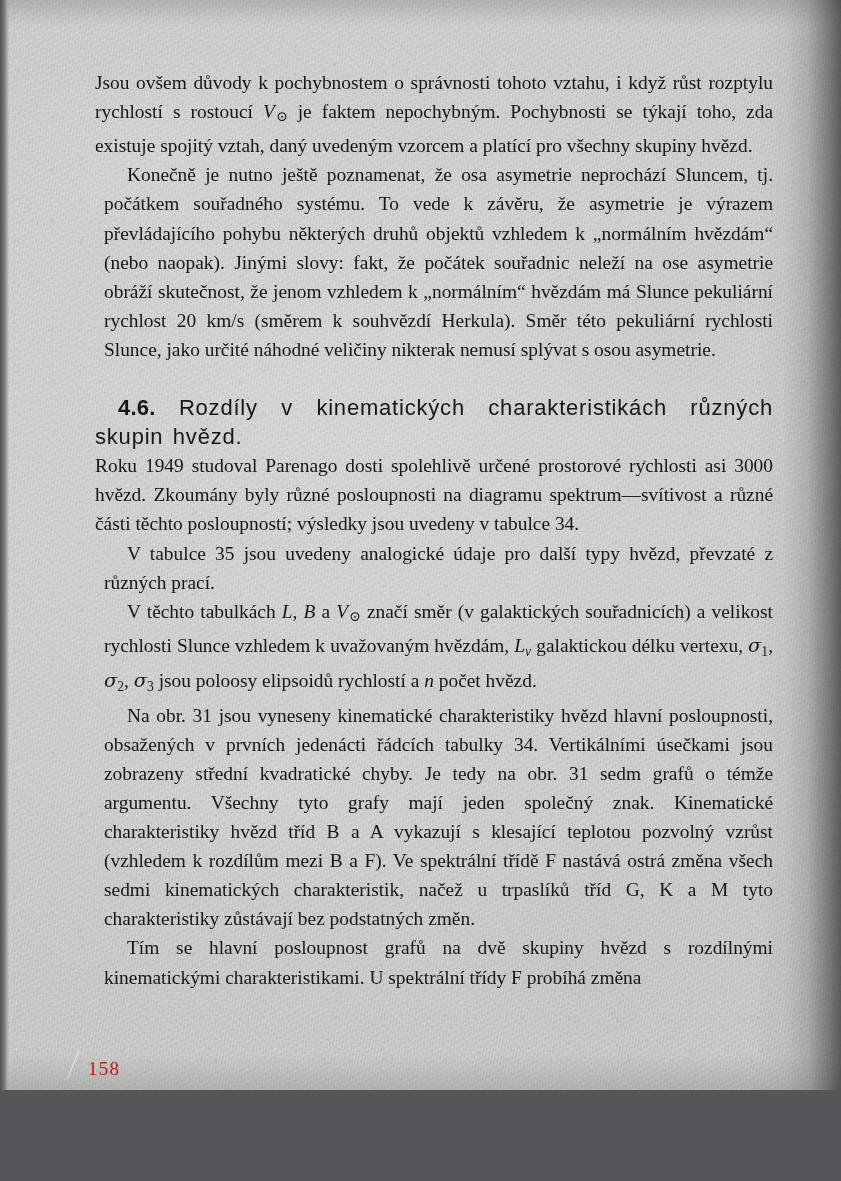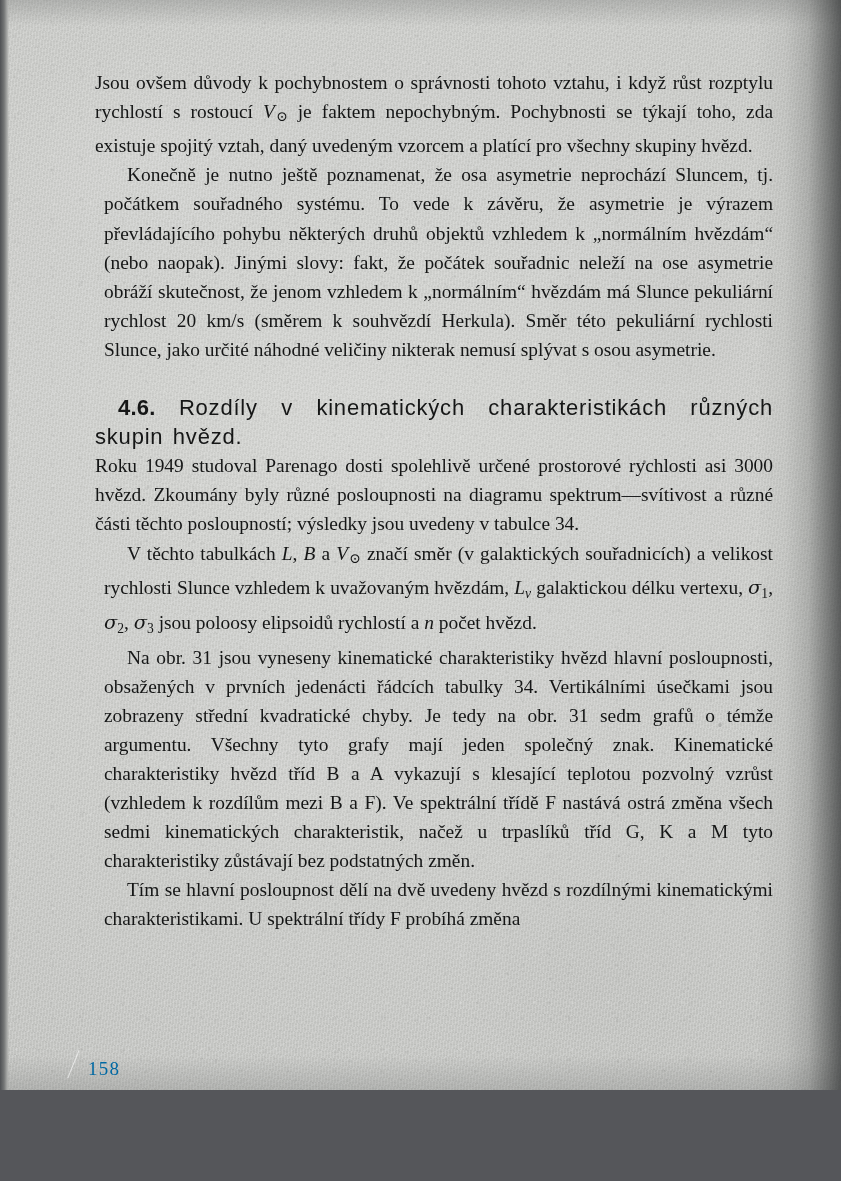--- a/index.html
+++ b/index.html
@@ -169,21 +169,21 @@
     font-style: italic;
   }
 
   
   .folio {
     position: absolute;
     left: 88px;
     top: 1058px;
     font-size: 19px;
     letter-spacing: 1.2px;
-    color: #0369a1;
+    color: #b91c1c;
   }
 
   
   .inked {
     filter: blur(.22px) contrast(1.04);
   }
 </style>
 </head>
 <body>
 
@@ -207,24 +207,25 @@
   <div class="content inked">
 
     <p class="block"><span>Jsou ovšem důvody k pochybnostem o správnosti tohoto vztahu, i když růst rozptylu rychlostí s rostoucí </span><span class="mi">V</span><span class="sun">⊙</span><span> je faktem nepochybným. Pochybnosti se týkají toho, zda existuje spojitý vztah, daný uvedeným vzorcem a platící pro všechny skupiny hvězd.</span></p>
 
     <p class="indent"><span>Konečně je nutno ještě poznamenat, že osa asymetrie neprochází Sluncem, tj. počátkem souřadného systému. To vede k závěru, že asymetrie je výrazem převládajícího pohybu některých druhů objektů vzhledem k „normálním hvězdám“ (nebo naopak). Jinými slovy: fakt, že počátek souřadnic neleží na ose asymetrie obráží skutečnost, že jenom vzhledem k „normálním“ hvězdám má Slunce pekuliární rychlost 20 km/s (směrem k souhvězdí Herkula). Směr této pekuliární rychlosti Slunce, jako určité náhodné veličiny nikterak nemusí splývat s osou asymetrie.</span></p>
 
     <div class="gap-para"></div>
 
     <p class="block"><span class="heading-line"><span class="heading-num">4.6.</span> <span>Rozdíly v kinematických charakteristikách různých skupin hvězd.</span></span><span>Roku 1949 studoval Parenago dosti spolehlivě určené prostorové rychlosti asi 3000 hvězd. Zkoumány byly různé posloupnosti na diagramu spektrum—svítivost a různé části těchto posloupností; výsledky jsou uvedeny v tabulce 34.</span></p>
 
+    <p class="indent"><span>V tabulce 35 jsou uvedeny analogické údaje pro další typy hvězd, převzaté z různých prací.</span></p>
 
     <p class="indent"><span>V těchto tabulkách </span><span class="mi">L</span><span>, </span><span class="mi">B</span><span> a </span><span class="mi">V</span><span class="sun">⊙</span><span> značí směr (v galaktických souřadnicích) a velikost rychlosti Slunce vzhledem k uvažovaným hvězdám, </span><span class="mi">L</span><span class="sub">v</span><span> galaktickou délku vertexu, </span><span class="sig">σ</span><span class="sub-up">1</span><span>, </span><span class="sig">σ</span><span class="sub-up">2</span><span>, </span><span class="sig">σ</span><span class="sub-up">3</span><span> jsou poloosy elipsoidů rychlostí a </span><span class="mi">n</span><span> počet hvězd.</span></p>
 
     <p class="indent"><span>Na obr. 31 jsou vyneseny kinematické charakteristiky hvězd hlavní posloupnosti, obsažených v prvních jedenácti řádcích tabulky 34. Vertikálními úsečkami jsou zobrazeny střední kvadratické chyby. Je tedy na obr. 31 sedm grafů o témže argumentu. Všechny tyto grafy mají jeden společný znak. Kinematické charakteristiky hvězd tříd B a A vykazují s klesající teplotou pozvolný vzrůst (vzhledem k rozdílům mezi B a F). Ve spektrální třídě F nastává ostrá změna všech sedmi kinematických charakteristik, načež u trpaslíků tříd G, K a M tyto charakteristiky zůstávají bez podstatných změn.</span></p>
 
-    <p class="indent"><span>Tím se hlavní posloupnost dělí na dvě uvedeny hvězd s rozdílnými kinematickými charakteristikami. U spektrální třídy F probíhá změna</span></p>
+    <p class="indent"><span>Tím se hlavní posloupnost grafů na dvě skupiny hvězd s rozdílnými kinematickými charakteristikami. U spektrální třídy F probíhá změna</span></p>
 
   </div>
 
   <div class="folio inked">158</div>
 
 </div>
 
 </body></html>

